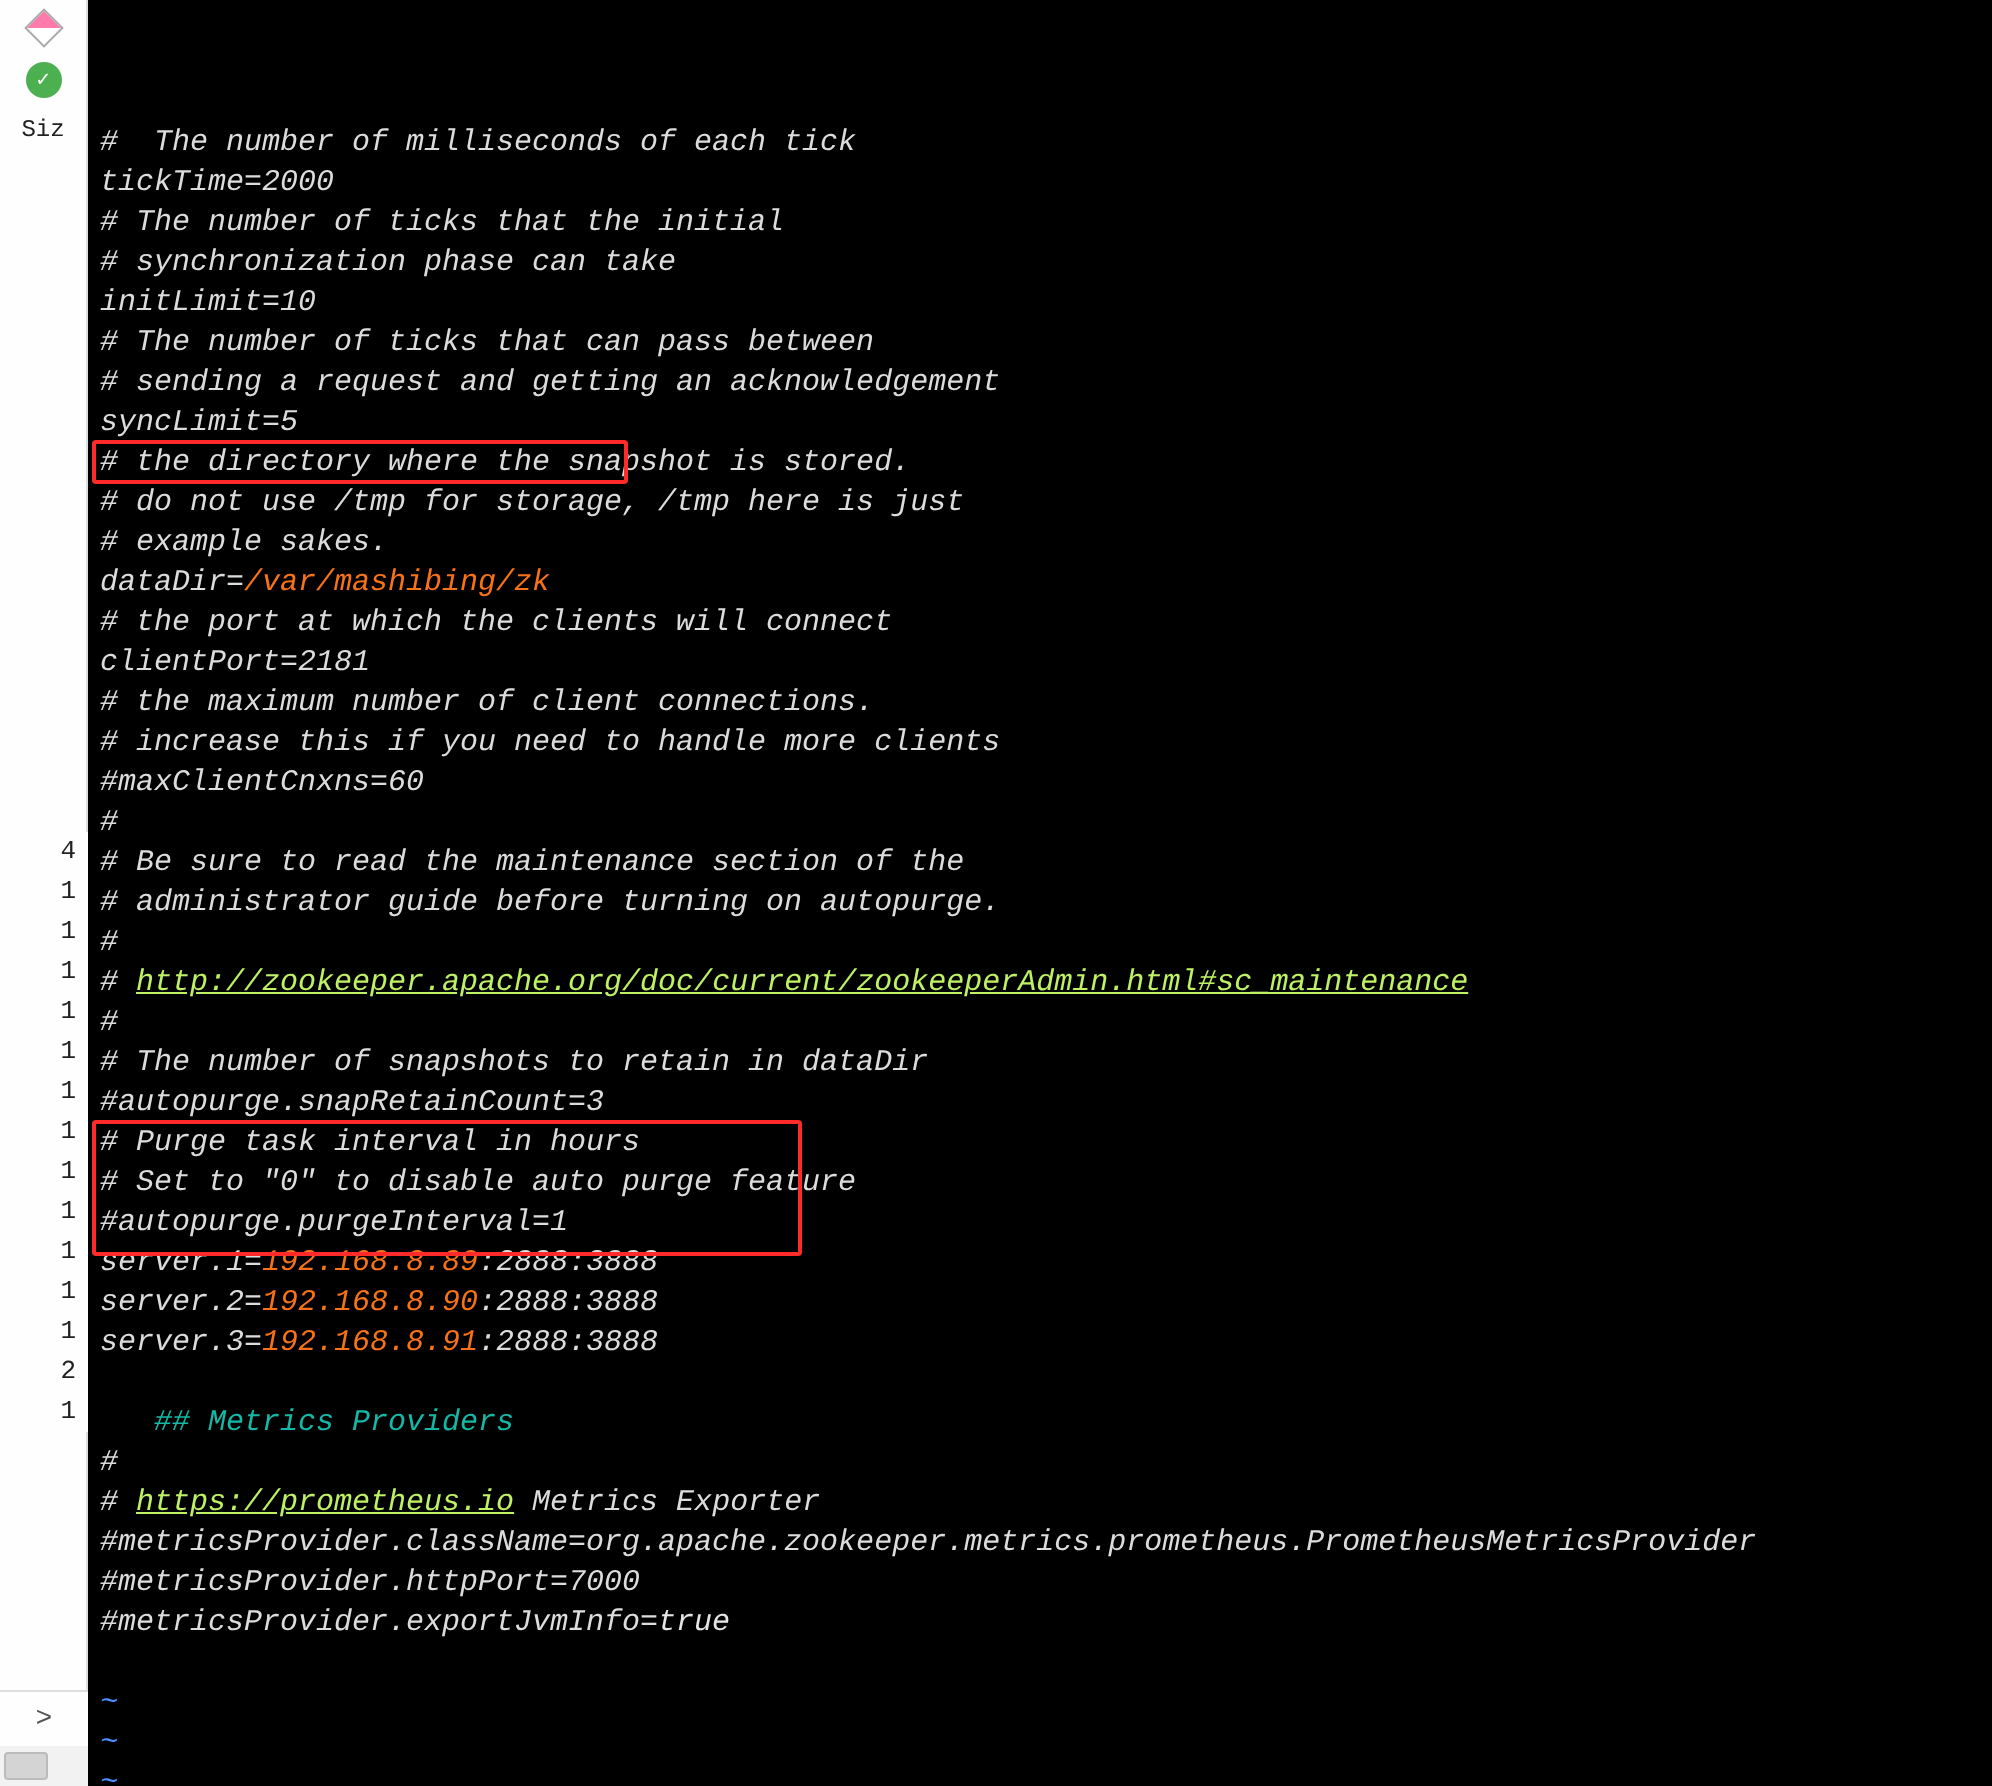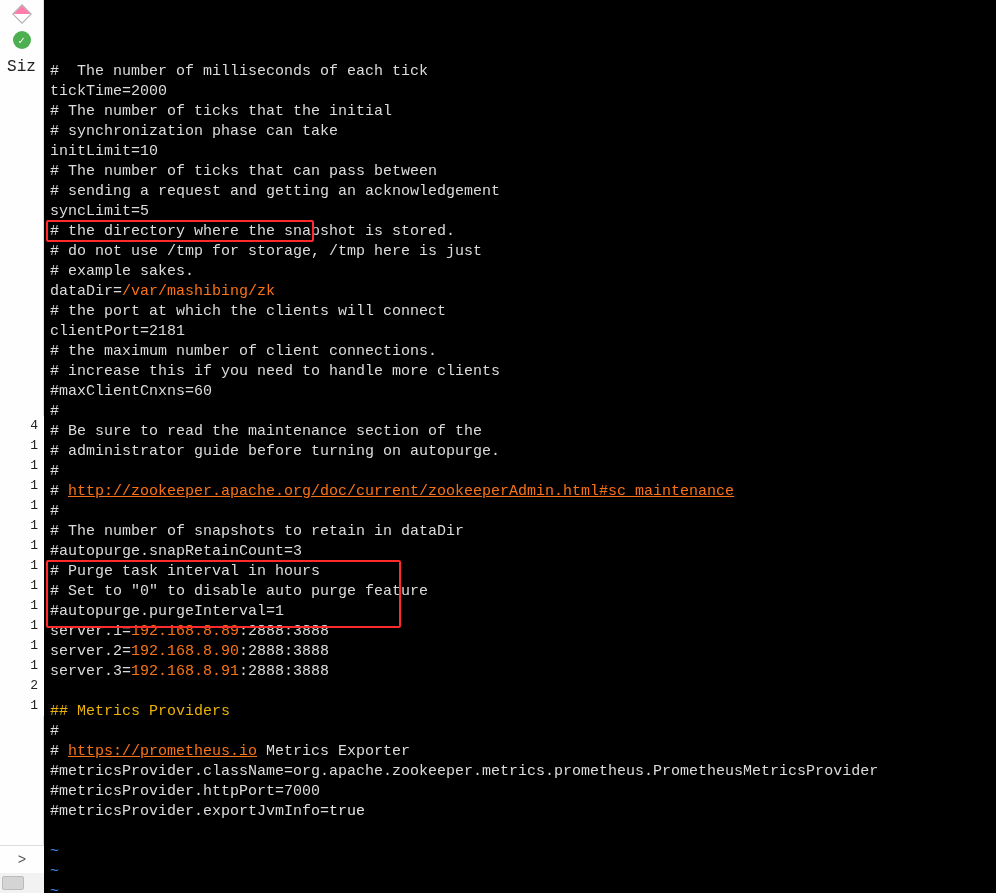--- a/index.html
+++ b/index.html
@@ -47,21 +47,21 @@
     height: 18px;
     border-radius: 50%;
     background: #4caf50;
     color: #fff;
     font-size: 11px;
     display: flex;
     align-items: center;
     justify-content: center;
   }
   .sidebar-label {
-    font-size: 16px;
+    font-size: 12px;
     color: #222;
     margin-top: 4px;
   }
   .gutter-numbers {
     position: absolute;
     top: 416px;
     left: 0;
     width: 44px;
     text-align: right;
     padding-right: 6px;
@@ -106,24 +106,24 @@
     flex: 1;
     background: #000;
     color: #dcdcdc;
     padding: 2px 6px;
     line-height: 20px;
     white-space: pre;
     font-family: Consolas, 'Courier New', monospace;
     position: relative;
     overflow: hidden;
   }
-  .terminal .line { min-height: 20px; }
+  .terminal .line { min-height: 20px; font-style: italic; }
   .kw-pink { color: #f97316; }
-  .kw-url  { color: #f97316; text-decoration: underline; }
-  .kw-cyan { color: #eab308; }
+  .kw-url  { color: #bef264; text-decoration: underline; }
+  .kw-cyan { color: #14b8a6; margin-left: 27px; }
   .kw-green{ color: #e5e5e5; }
   .kw-tilde{ color: #4a90ff; }
   .highlight-box {
     position: absolute;
     border: 2px solid #ff2a2a;
     border-radius: 2px;
     pointer-events: none;
   }
   .hl1 { left: 2px; top: 220px; width: 268px; height: 22px; }
   .hl2 { left: 2px; top: 560px; width: 355px; height: 68px; }

